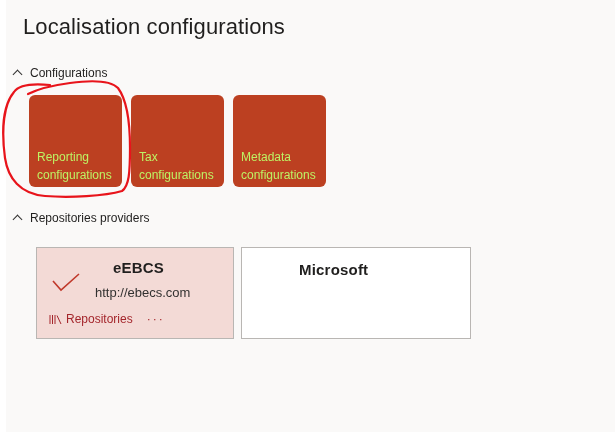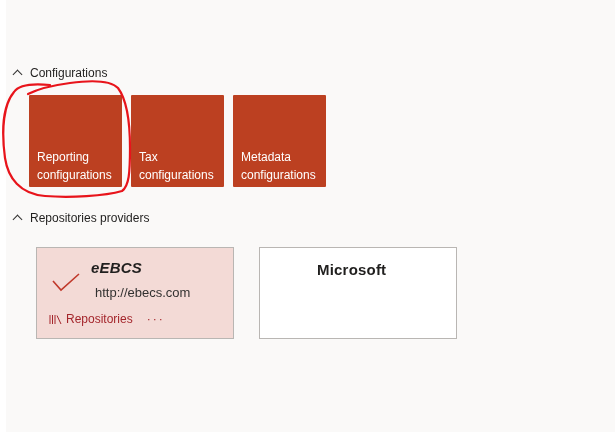--- a/index.html
+++ b/index.html
@@ -21,21 +21,21 @@
       position: absolute; left: 6px; display: flex; align-items: center;
       font-size: 12px; color: #201f1e; cursor: pointer;
     }
     .chevron {
       display: inline-block; width: 6px; height: 6px;
       border-left: 1px solid #323130; border-top: 1px solid #323130;
       transform: rotate(45deg); margin: 3px 9px 0 2px;
     }
     .tile {
       position: absolute; top: 95px; width: 93px; height: 92px;
-      background: #bc4021; border-radius: 1px; color: #ffffff;
+      background: #bc4021; border-radius: 6px; color: #bef264;
       font-size: 12px; line-height: 18px; cursor: pointer;
     }
     .tile .tile-label {
       position: absolute; left: 8px; bottom: 3px; white-space: pre-line;
     }
     .card {
       position: absolute; top: 247px; height: 92px; box-sizing: border-box;
       border: 1px solid #b9b6b3; cursor: pointer;
     }
     .card.selected { background: #f3dad6; }
@@ -46,20 +46,21 @@
     .card-actions { position: absolute; left: 12px; top: 64px; display: flex; align-items: center; font-size: 12px; color: #a4262c; }
     .repo-link { display: flex; align-items: center; cursor: pointer; color: #a4262c; }
     .repo-icon { width: 13px; height: 11px; margin-right: 4px; }
     .more-button { margin-left: 14px; letter-spacing: 2px; cursor: pointer; color: #a4262c; }
     .annotation { position: absolute; left: 0; top: 78px; width: 140px; height: 122px; pointer-events: none; }
   </style>
 </head>
 <body>
 
 <div class="page">
+  <div class="page-title">Localisation configurations</div>
 
   <div class="section-header" style="top:66px;">
     <span class="chevron"></span>
     <span>Configurations</span>
   </div>
 
   <div class="tile" style="left:23px;">
     <span class="tile-label">Reporting
 configurations</span>
   </div>
@@ -74,36 +75,36 @@
 
   <div class="section-header" style="top:211px;">
     <span class="chevron"></span>
     <span>Repositories providers</span>
   </div>
 
   <div class="card selected" style="left:30px; width:198px;">
     <svg class="check-icon" viewBox="0 0 30 20">
       <polyline points="2,8 10,17 28,1" fill="none" stroke="#c0392b" stroke-width="1.6"></polyline>
     </svg>
-    <div class="card-name" style="left:54px; top:11px;font-style:italic;">eEBCS</div>
+    <div class="card-name" style="left:76px; top:11px;">eEBCS</div>
     <div class="card-url" style="left:58px; top:37px;">http://ebecs.com</div>
     <div class="card-actions">
       <span class="repo-link">
         <svg class="repo-icon" viewBox="0 0 13 11">
           <line x1="1" y1="1" x2="1" y2="10" stroke="#a4262c" stroke-width="1"></line>
           <line x1="3.5" y1="1" x2="3.5" y2="10" stroke="#a4262c" stroke-width="1"></line>
           <line x1="6" y1="1" x2="6" y2="10" stroke="#a4262c" stroke-width="1"></line>
           <line x1="8" y1="1.5" x2="12" y2="10" stroke="#a4262c" stroke-width="1"></line>
         </svg>
         <span>Repositories</span>
       </span>
       <span class="more-button">···</span>
     </div>
   </div>
 
-  <div class="card plain" style="left:253px; width:198px;">
+  <div class="card plain" style="left:235px; width:230px;">
     <div class="card-name" style="left:57px; top:13px;">Microsoft</div>
   </div>
 </div>
 
 <svg class="annotation" viewBox="0 0 140 122">
   <path d="M50,7 C30,5 18,8 14,14 C4,26 1,50 5,80 C8,100 20,116 45,118 C70,120 105,118 122,113 C129,108 130,95 130,70 C130,45 127,22 118,10 C110,2 92,2 70,5 C55,7 40,10 28,16" fill="none" stroke="#e8141b" stroke-width="2.2" stroke-linecap="round"></path>
 </svg>
 
 </body></html>

